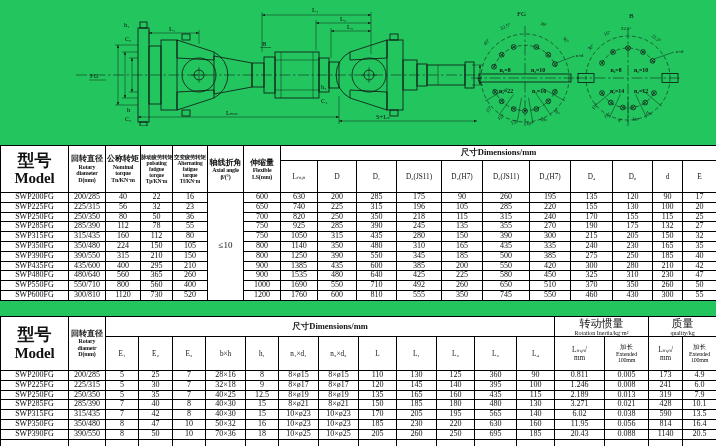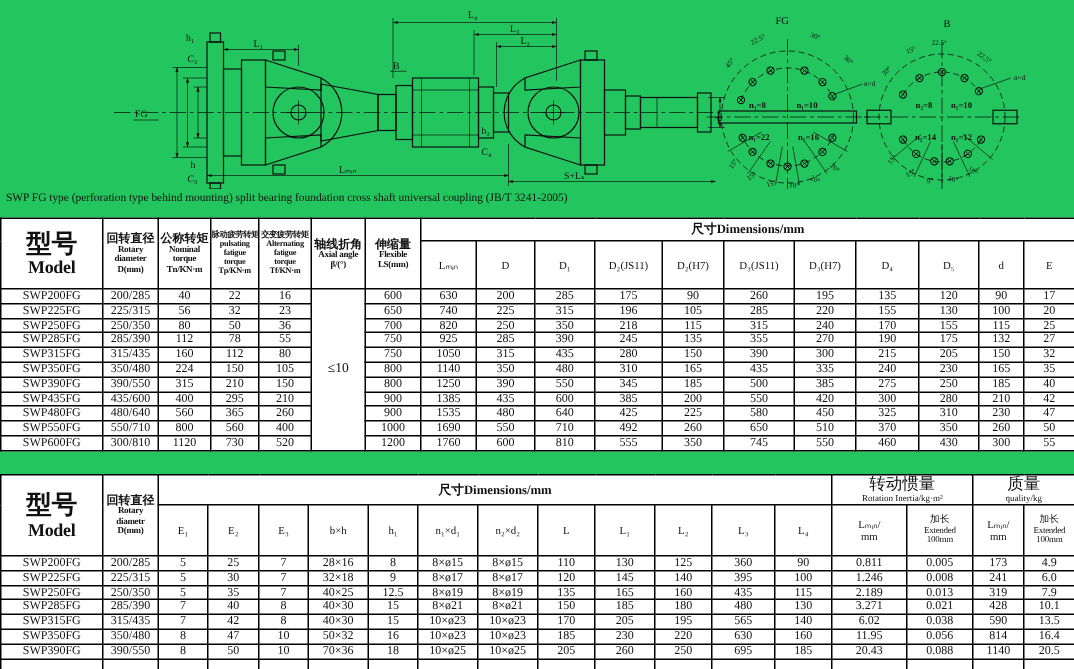--- a/index.html
+++ b/index.html
@@ -22,21 +22,21 @@
   .t1 { position:absolute; left:0; top:145px; border:1.5px solid #000; }
   .t2 { position:absolute; left:0; top:316px; border:1.5px solid #000; }
   th,td { border:1px solid #000; text-align:center; vertical-align:middle;
           overflow:hidden; white-space:nowrap; padding:0; }
   td { font-size:8px; height:9.8px; line-height:1.1; }
   .t2 td { height:9.2px; }
   th .zh { font-size:8px; line-height:1.15; }
   th .en { font-size:6px;  line-height:1.12; letter-spacing:-0.2px; }
   th .tiny { font-size:5.5px; }
   th.modelh .zh { font-size:17px; }
-  th.modelh .en { font-size:12px; }
+  th.modelh .en { font-size:15px; }
   th.group { font-size:8.5px; height:15px;margin-top:25px; }
   th.sub   { font-size:7.2px; height:32px; font-weight:normal; }
   .t2 th.sub { height:34px; }
   .t2 th.group2 { font-size:6px; height:20px; font-weight:normal; }
   .t2 th.group2 .zh { font-size:11px; }
   .mergecell { font-size:9px; }
   tr.partial td { height:7px; }
 </style>
 </head>
 <body>
@@ -230,21 +230,20 @@
       <text class="ang" x="590" y="122" transform="rotate(-10 592 121)">9°</text>
       <text class="ang" x="604" y="121" transform="rotate(12 607 120)">18°</text>
       <text class="ang" x="617" y="115" transform="rotate(35 620 114)">18°</text>
       <line class="thin" x1="626" y1="59" x2="646" y2="52"></line>
       <text class="ang" x="648" y="53">n×d</text>
     </g>
   </svg>
 
   
   <div class="caption">
-    <div>SWP FG type (perforation type behind mounting) split bearing foundation cross shaft universal coupling (JB/T 3241-2005)</div>
   </div>
 
   
   <table class="t1">
     <colgroup>
       <col style="width:68px">
         <col style="width:37px">
         <col style="width:35px">
         <col style="width:32px">
       <col style="width:35px">

